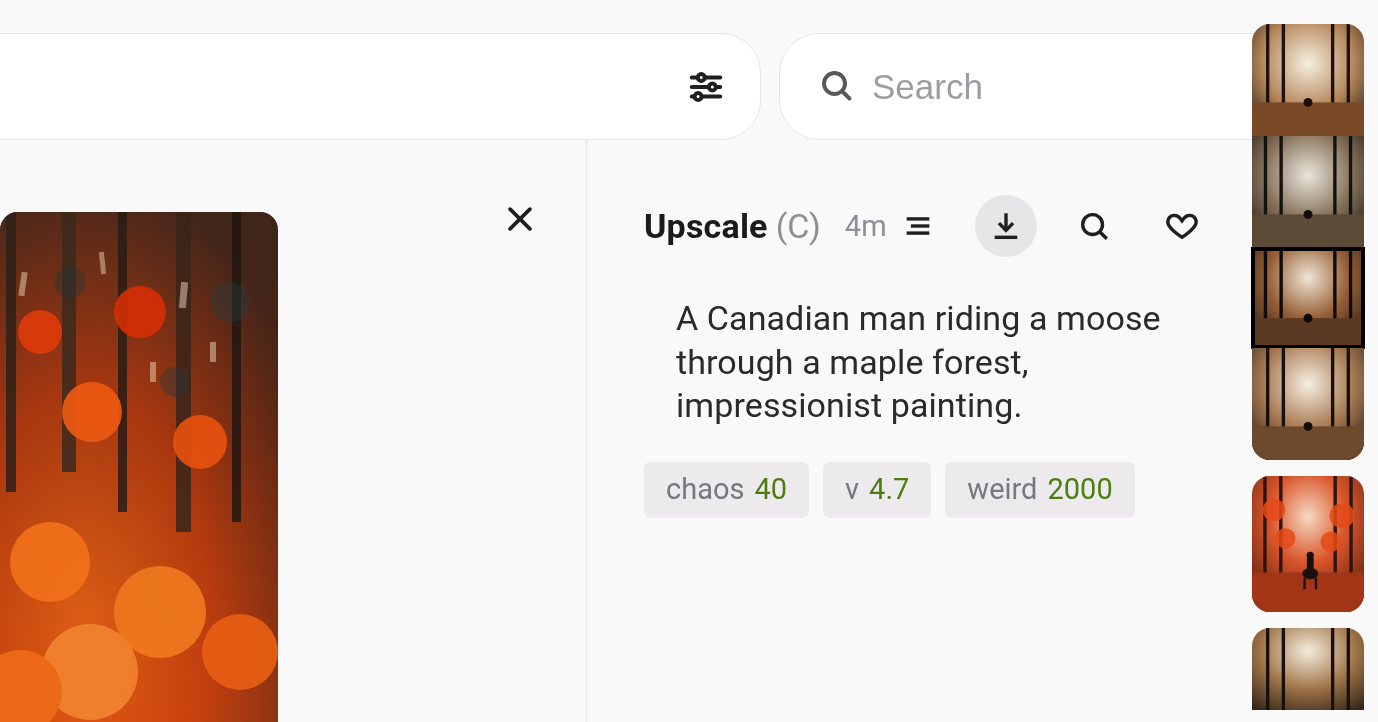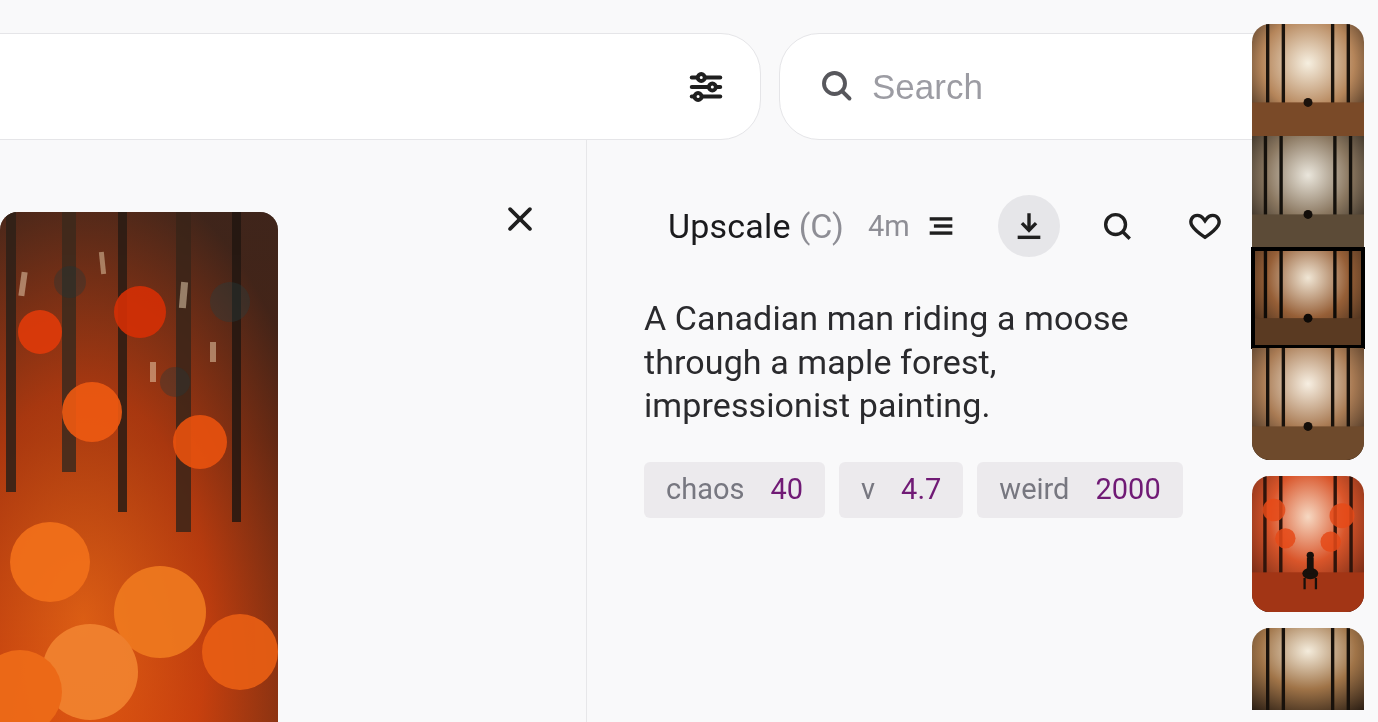--- a/index.html
+++ b/index.html
@@ -80,24 +80,23 @@
     position:absolute;
     left:644px; top:195px;
     width:560px;
   }
   .drow {
     display:flex;
     align-items:center;
   }
   .op-label {
     font-size:34px;
-    font-weight:400;
+    font-weight:700;
     color:#1b1b1d;
     letter-spacing:.2px;
-    margin-left:24px;
   }
   .op-mode {
     font-size:34px;
     color:#8e8e95;
     margin-left:8px;
   }
   .op-time {
     font-size:29px;
     color:#8e8e95;
     margin-left:24px;
@@ -115,39 +114,40 @@
   }
   .icon-btn svg { width:34px; height:34px; stroke:#1f1f1f; fill:none; stroke-width:2.4; }
   .icon-btn.active { background:#e6e6e9; }
 
   .prompt {
     font-size:34px;
     line-height:1.28;
     color:#2a2a2d;
     margin-top:40px;
     letter-spacing:.1px;
+    margin-left:32px;
   }
 
   .params {
     display:flex;
     gap:14px;
     margin-top:34px;
   }
   .chip {
     background:#eceaed;
     border-radius:6px;
     padding:10px 22px 12px;
     font-size:29px;
     color:#2f2f33;
     display:flex;
-    gap:26px;
+    gap:10px;
     align-items:baseline;
   }
   .chip .k { color:#777780; }
-  .chip .v { color:#701a75; font-weight:450; }
+  .chip .v { color:#4d7c0f; font-weight:450; }
 
   
   .filmstrip {
     position:absolute;
     right:14px; top:24px;
     width:112px;
     display:flex;
     flex-direction:column;
     gap:0;
   }

